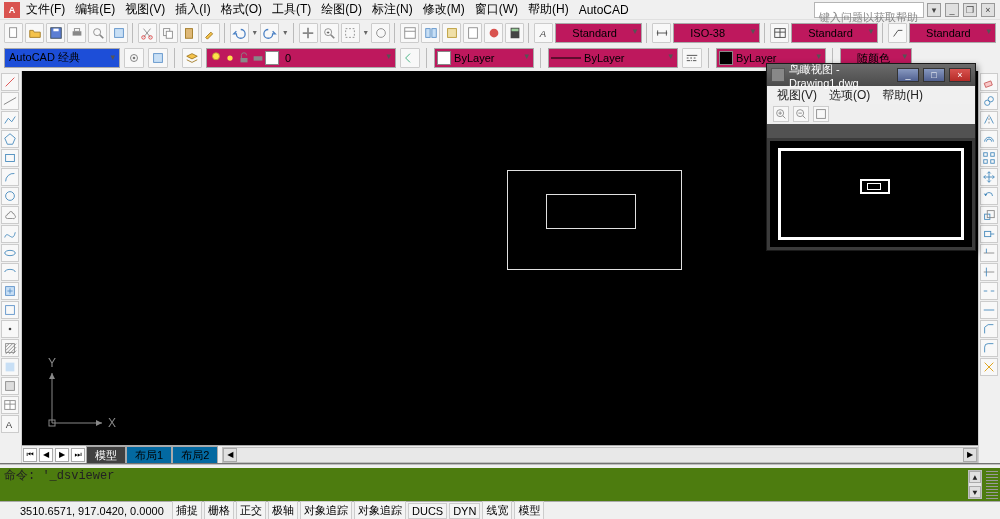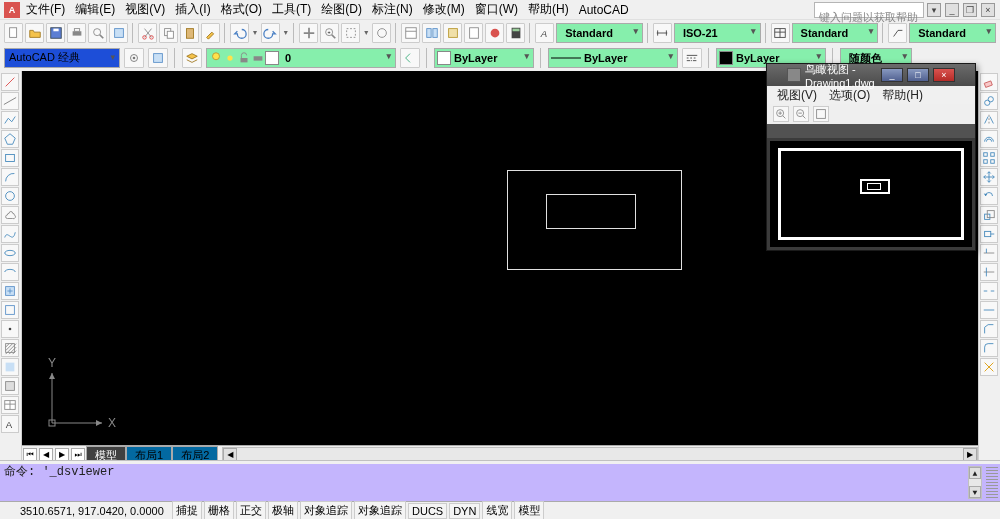--- a/index.html
+++ b/index.html
@@ -12,21 +12,21 @@
 .spacer { flex: 1; }
 .help-box { background: #fff; border: 1px solid #b5b5b5; padding: 7px 4px; min-width: 110px; height: 15px; color: #888; font-size: 11px; }
 .win-btn { width: 14px; height: 14px; background: #e0e0e0; border: 1px solid #999; margin: 0 1px; font-size: 9px; display: inline-flex; align-items: center; justify-content: center; cursor: pointer; color:#444;}
 
 
 .toolbar-row { display: flex; align-items: center; height: 26px; background: #f0f0f0; padding: 0 4px; gap: 2px; border-top: 1px solid #e0e0e0; }
 .tb-btn { width: 20px; height: 20px; background: #f8f8f8; border: 1px solid #ccc; display: inline-flex; align-items: center; justify-content: center; cursor: pointer; border-radius:1px;}
 .tb-btn img, .tb-btn svg { width: 14px; height: 14px; }
 .tb-dd { width: 8px; height: 20px; display:inline-flex; align-items:center; justify-content:center; color:#666; font-size:8px;}
 .tb-sep { width: 2px; height: 20px; border-left: 1px solid #bbb; margin: 0 2px; }
-.dd-select { height: 20px; border: 1px solid #aaa; background: #86efac; font-size: 11px; padding: 0 18px 0 8px; position: relative; cursor: pointer; display:inline-flex; align-items:center;font-weight:bold;}
+.dd-select { height: 20px; border: 1px solid #aaa; background: #be185d; font-size: 11px; padding: 0 18px 0 16px; position: relative; cursor: pointer; display:inline-flex; align-items:center;}
 .dd-select::after { content: "▾"; position: absolute; right: 4px; top: 2px; font-size: 9px; color: #555; }
 
 
 .ws-row { display: flex; align-items: center; height: 26px; background: #f0f0f0; padding: 0 4px; gap: 4px; }
 .ws-select { height: 20px; border: 1px solid #aaa; background: #1d4ed8; font-size: 11px; padding: 1px 18px 17px 4px; width: 116px; position:relative; cursor:pointer;}
 .ws-select::after { content: "▾"; position: absolute; right: 4px; top: 3px; font-size: 9px; color: #555; }
 .color-swatch { width:14px; height:14px; border:1px solid #888;}
 
 
 .main-area { position: absolute; top: 71px; left: 0; right: 0; bottom: 0; display: flex; }
@@ -40,21 +40,21 @@
 .ucs { position: absolute; left: 20px; bottom: 10px; color:#888;}
 .ucs svg { overflow: visible; }
 .ucs-label { font-size: 12px; fill: #888; font-family: Arial;}
 
 .rect1 { position:absolute; border:1px solid #e0e0e0; }
 .rect-a { left: 485px; top: 99px; width: 175px; height: 100px; }
 .rect-b { left: 524px; top: 123px; width: 90px; height: 35px; }
 
 
 .aerial { position: absolute; right: 2px; top: -8px; width: 210px; background: #3b3b3b; border: 1px solid #1a1a1a; box-shadow: 2px 2px 6px rgba(0,0,0,0.4); z-index: 50; }
-.aerial-title { height: 22px; background: linear-gradient(#6b6b6b,#4b4b4b); display: flex; align-items: center; padding: 0 20px; gap: 4px; color: #fff; font-size: 11px; }
+.aerial-title { height: 22px; background: linear-gradient(#6b6b6b,#4b4b4b); display: flex; align-items: center; padding: 0 4px; gap: 4px; color: #fff; font-size: 11px; }
 .aerial-title .ticon { width:14px; height:14px; background:#888; border:1px solid #555; display:inline-block;}
 .aerial-title .wbtn { width:22px; height:14px; border:1px solid #333; display:inline-flex; align-items:center; justify-content:center; font-size:9px; cursor:pointer;}
 .aerial-title .wmin { background: linear-gradient(#8899c0,#506090); color:#fff;}
 .aerial-title .wmax { background: linear-gradient(#8899c0,#506090); color:#fff;}
 .aerial-title .wcls { background: linear-gradient(#d9534f,#b52b27); color:#fff;}
 .aerial-menu { height:18px; background:#f0f0f0; display:flex; align-items:center; gap:4px; padding:0 6px; font-size:11px; color:#222;}
 .aerial-tb { height:20px; background:#efefef; display:flex; align-items:center; gap:4px; padding:0 6px; }
 .aerial-stripe { height:14px; background:#525252; }
 .aerial-body { height:106px; background:#000; position:relative; margin:3px; }
 .aerial-body .ar1 { position:absolute; left:8px; top:7px; right:8px; bottom:7px; border:3px solid #fff;}
@@ -64,21 +64,21 @@
 
 .tab-strip { height:18px; background:#f0f0f0; border-top:1px solid #aaa; display:flex; align-items:center; gap:0; font-size:11px;}
 .tab-nav { width:14px; height:14px; border:1px solid #aaa; background:#fff; display:inline-flex; align-items:center; justify-content:center; font-size:8px; margin:0 1px; cursor:pointer;}
 .tab { padding:1px 8px; border:1px solid #aaa; border-bottom:none; background:#0369a1; cursor:pointer;}
 .tab.active { background:#404040; color:#fff;}
 .hscroll { flex:1; height:16px; background:#e8e8e8; border:1px solid #c0c0c0; margin-left:4px; position: relative;}
 .hscroll .la, .hscroll .ra{ position:absolute; width:14px; height:14px; top:0; background:#e0e0e0; border:1px solid #aaa; font-size:8px; display:flex; align-items:center; justify-content:center; cursor:pointer;}
 .hscroll .la { left:0; } .hscroll .ra { right:0;}
 
 
-.cmd-area { position:absolute; left:0; right:0; bottom:18px; height:38px; background:#c4b5fd; border-top:1px solid #737373; font-family:"Courier New",monospace; font-size:12px; padding:1px 4px; color:#222;}
+.cmd-area { position:absolute; left:0; right:0; bottom:18px; height:38px; background:#4d7c0f; border-top:5px solid #737373; font-family:"Courier New",monospace; font-size:12px; padding:1px 4px; color:#222;}
 .cmd-line { line-height:14px; font-size:12px;}
 .cmd-grip { position:absolute; right:2px; top:2px; width:12px; height:32px; background:repeating-linear-gradient(0deg,#999,#999 1px,transparent 1px,transparent 3px);}
 .cmd-v { position:absolute; right:18px; top:2px; bottom:2px; width:14px; background:#e8e8e8; border:1px solid #c0c0c0;}
 .cmd-v .ua,.cmd-v .da{ position:absolute; left:0; right:0; height:12px; font-size:8px; display:flex;align-items:center;justify-content:center; background:#e0e0e0; border:1px solid #aaa; cursor:pointer;}
 .cmd-v .ua{top:0;} .cmd-v .da{bottom:0;}
 .cmd-sep-top{ position:absolute; left:0; right:0; top:-4px; height:4px; background:#f0f0f0; border-top:1px solid #c0c0c0;}
 
 
 .status { position:absolute; left:0; right:0; bottom:0; height:18px; background:#f0f0f0; border-top:1px solid #aaa; display:flex; align-items:center; font-size:11px; gap:2px; padding:0 20px;}
 .status .coord { width:150px;}
@@ -247,21 +247,21 @@
     </span>
   <span class="dd-select" style="width:90px">Standard</span>
   <span class="tb-sep"></span>
   <span class="tb-btn">
       <svg viewBox="0 0 16 16">
         <line x1="2" y1="8" x2="14" y2="8" stroke="#444"></line>
         <line x1="3" y1="5" x2="3" y2="11" stroke="#444"></line>
         <line x1="13" y1="5" x2="13" y2="11" stroke="#444"></line>
       </svg>
     </span>
-  <span class="dd-select" style="width:90px">ISO-21</span>
+  <span class="dd-select" style="width:90px">ISO-38</span>
   <span class="tb-sep"></span>
   <span class="tb-btn">
       <svg viewBox="0 0 16 16">
         <rect x="2" y="3" width="12" height="10" fill="none" stroke="#444"></rect>
         <line x1="2" y1="7" x2="14" y2="7" stroke="#444"></line>
         <line x1="8" y1="3" x2="8" y2="13" stroke="#444"></line>
       </svg>
     </span>
   <span class="dd-select" style="width:90px">Standard</span>
   <span class="tb-sep"></span>

